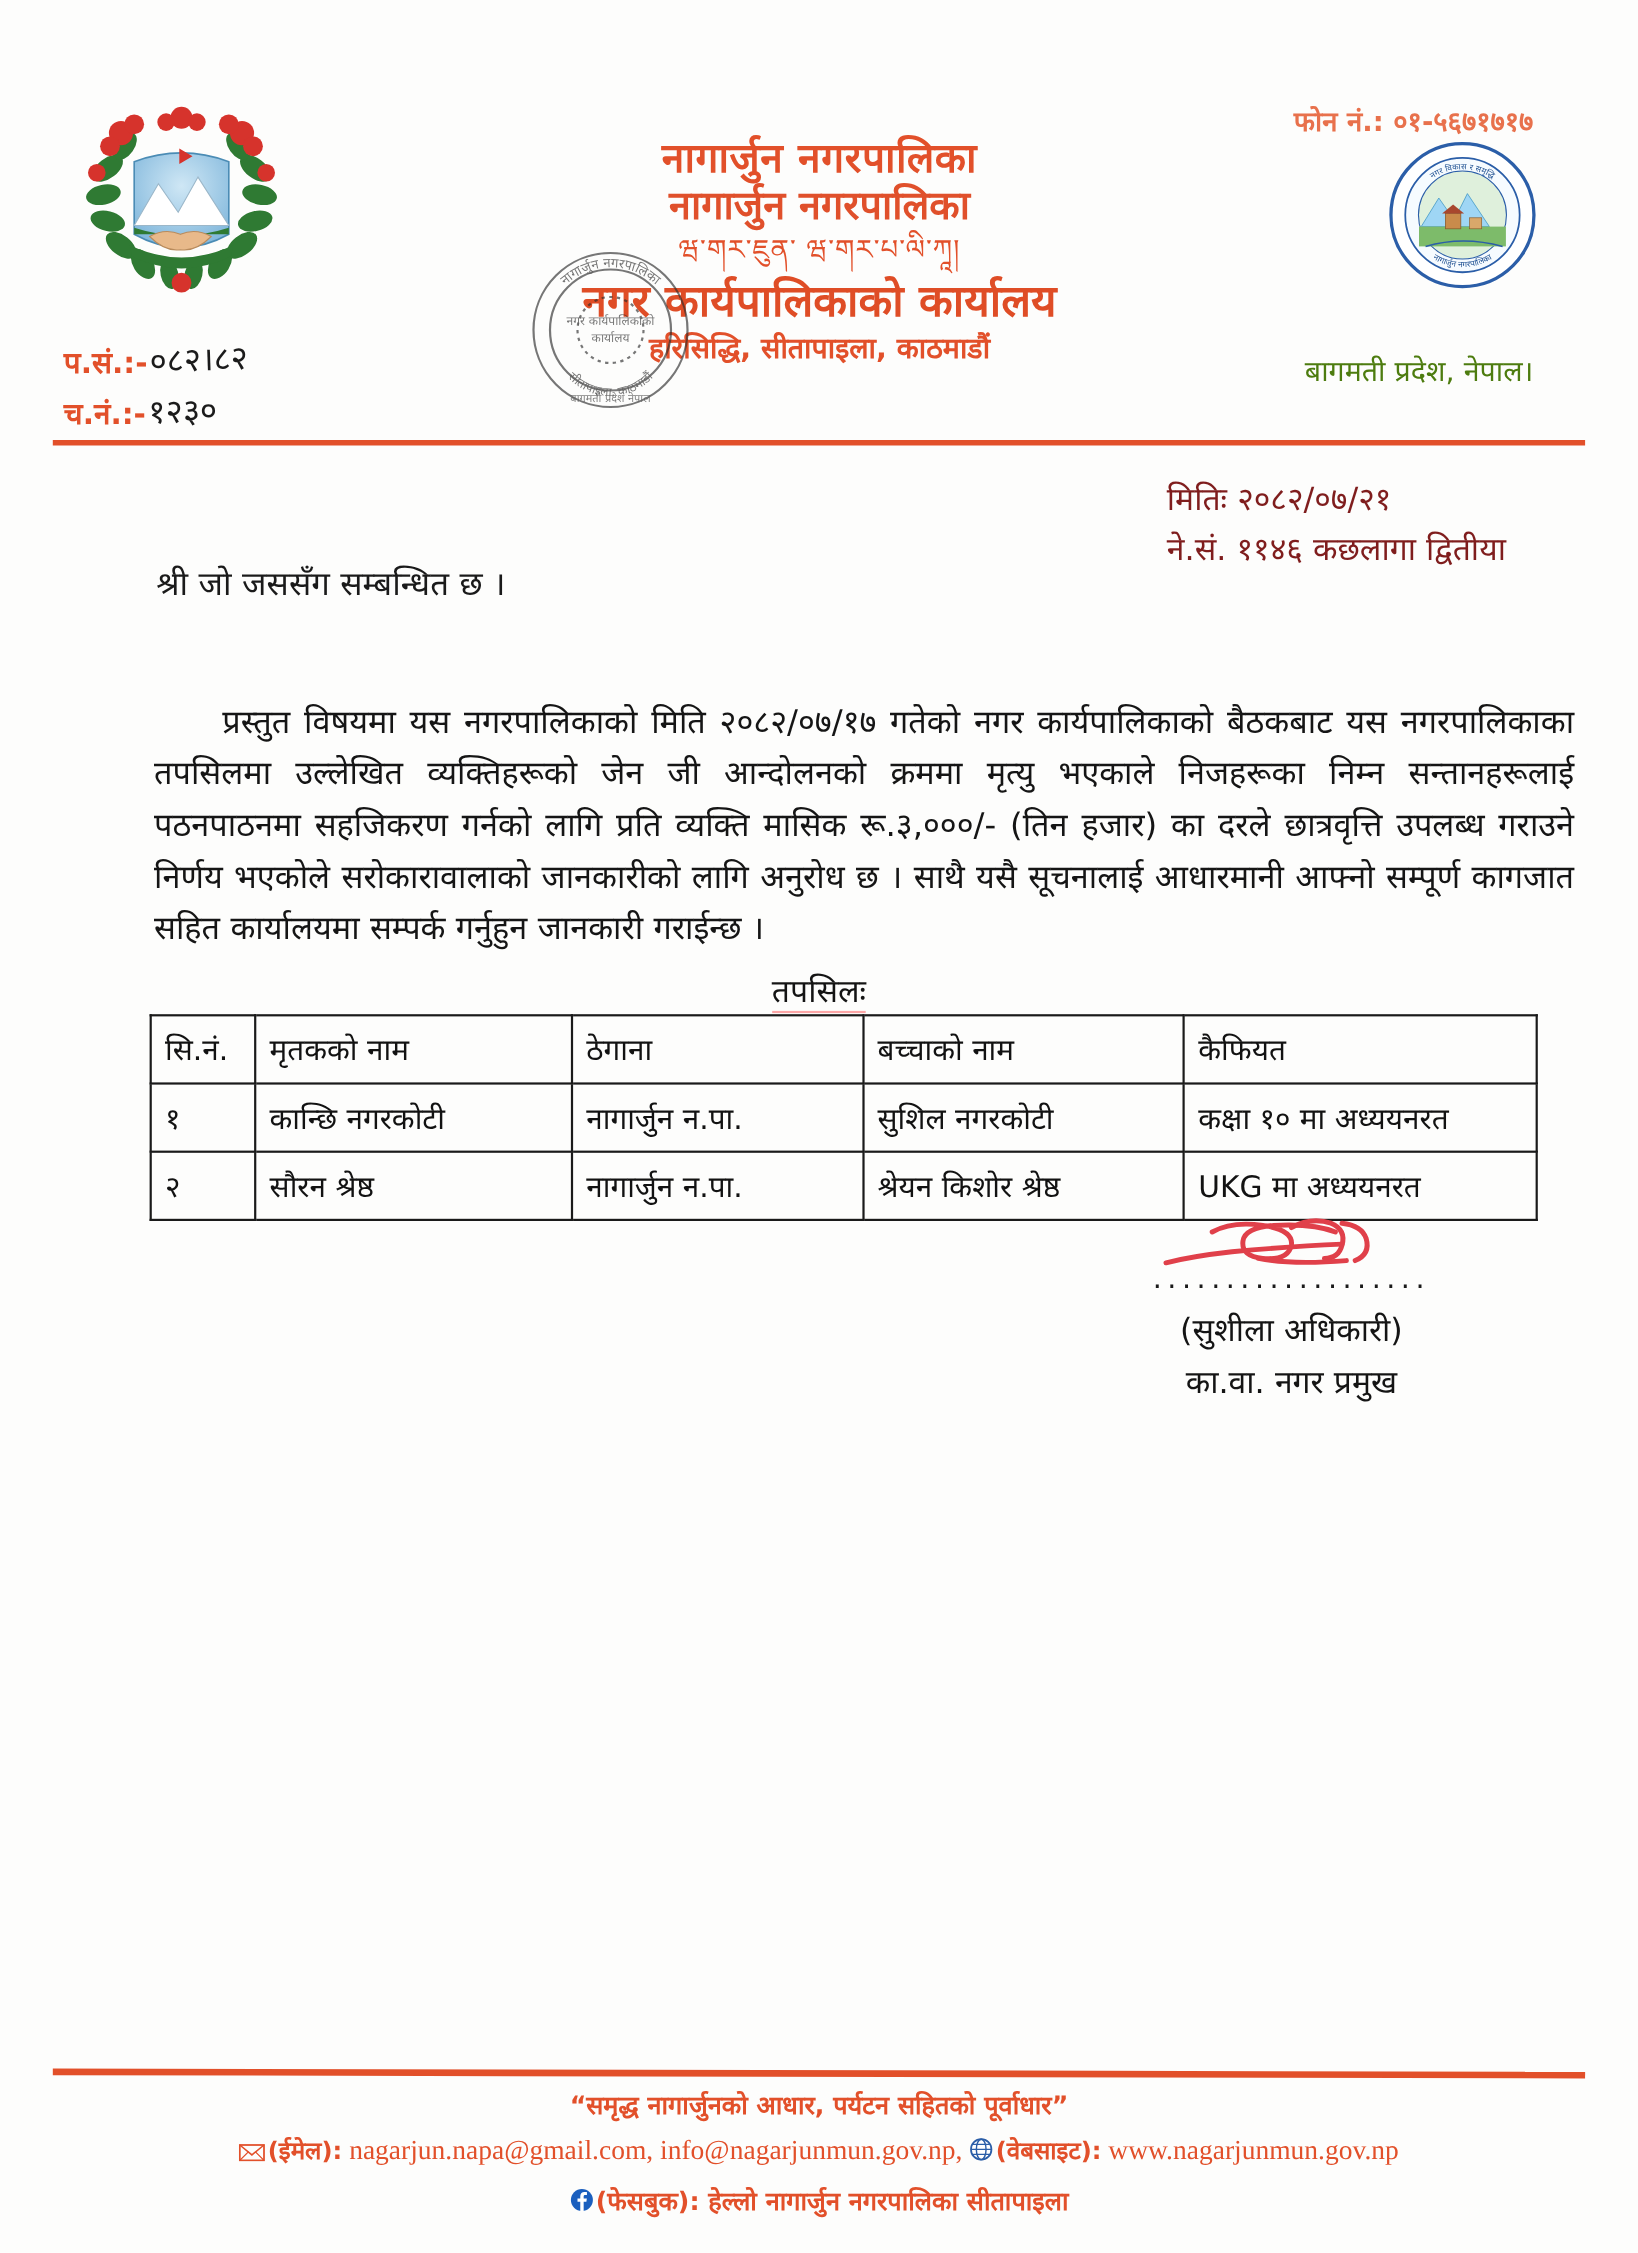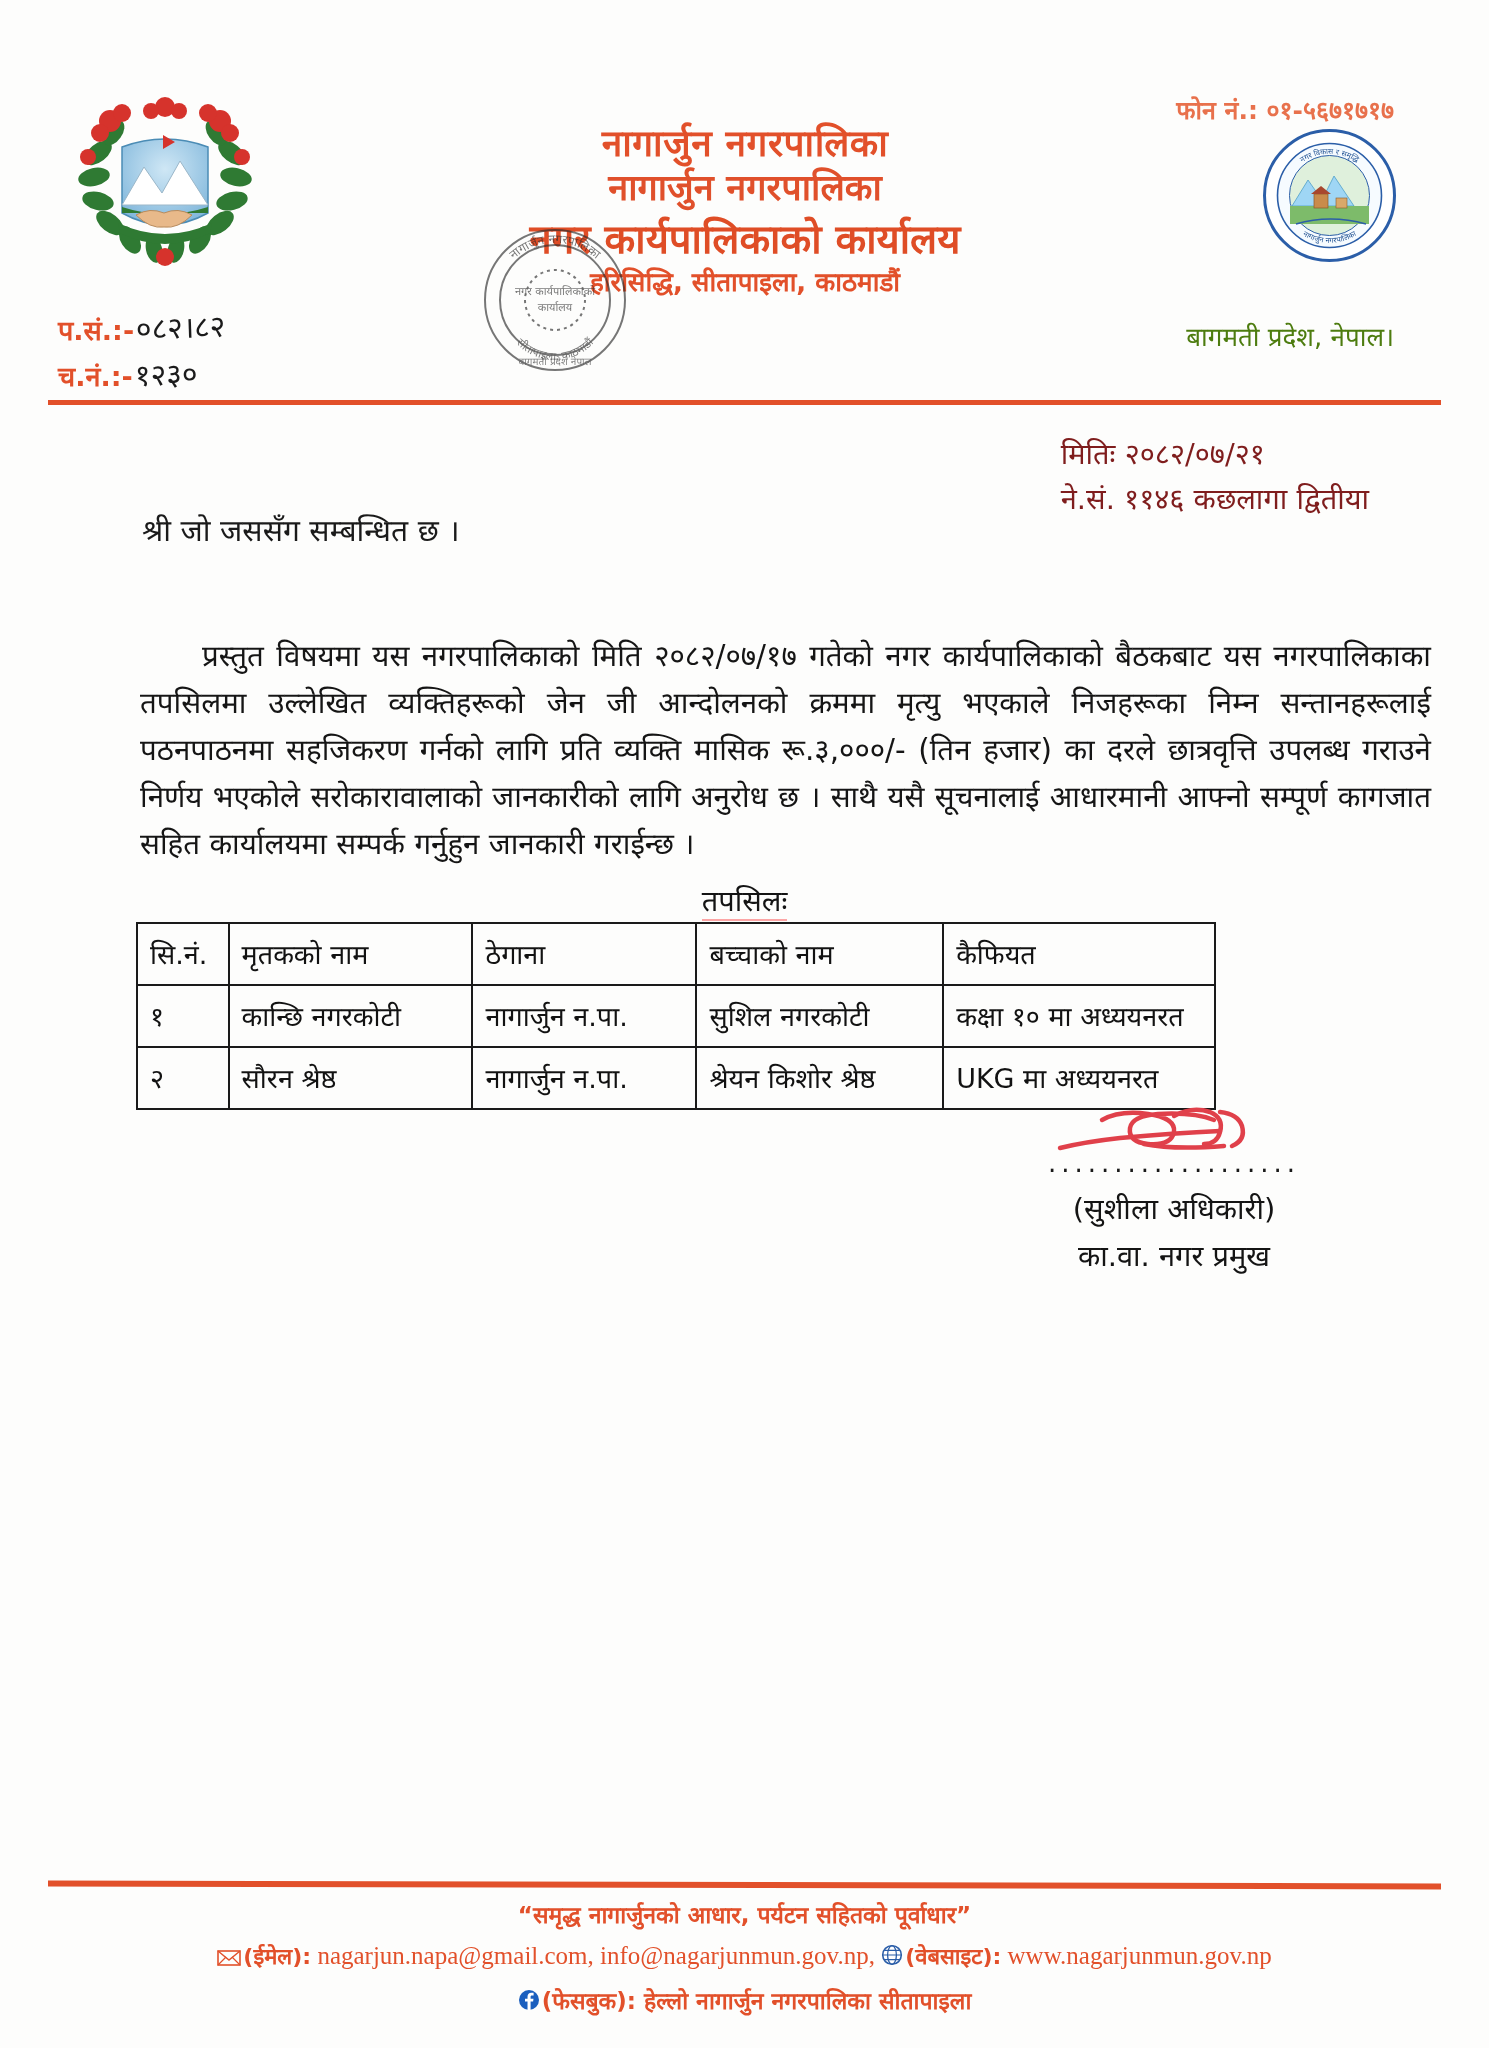--- a/index.html
+++ b/index.html
@@ -185,21 +185,21 @@
   }
   .tapsil-label span {
     border-bottom: 2px solid #fca5a5;
     padding-bottom: 1px;
   }
 
   table.detail {
     position: absolute;
     left: 136px;
     top: 922px;
-    width: 1080px;
+    width: 1262px;
     border-collapse: collapse;
     font-size: 27px;
     color: #121212;
   }
   table.detail td, table.detail th {
     border: 2px solid #1a1a1a;
     padding: 7px 10px 9px 12px;
     text-align: left;
     font-weight: normal;
     vertical-align: middle;
@@ -379,20 +379,21 @@
         <path id="arcBot" d="M18 72 A50 50 0 0 0 117 72" fill="none"></path>
         <text font-size="7.5" fill="#1d4f91" font-family="DejaVu Sans, sans-serif">
           <textPath href="#arcBot" startOffset="50%" text-anchor="middle">नागार्जुन नगरपालिका</textPath>
         </text>
       </svg>
     </div>
 
     <div class="title-block">
       <div class="t-line1">नागार्जुन नगरपालिका</div>
       <div class="t-line2">नागार्जुन नगरपालिका</div>
+      <div class="t-line3">ཝ་གར་ཇུན་  ཝ་གར་པ་ལི་ཀཱ།</div>
       <div class="t-line4">नगर कार्यपालिकाको कार्यालय</div>
       <div class="t-line5">हरिसिद्धि, सीतापाइला, काठमाडौं</div>
     </div>
 
     <div class="stamp">
       <svg viewBox="0 0 170 170" width="170" height="170">
         <g fill="none" stroke="#2b2b2b" stroke-width="2" opacity="0.85">
           <circle cx="85" cy="85" r="70"></circle>
           <circle cx="85" cy="85" r="55"></circle>
           <circle cx="85" cy="85" r="30" stroke-dasharray="3 4"></circle>

